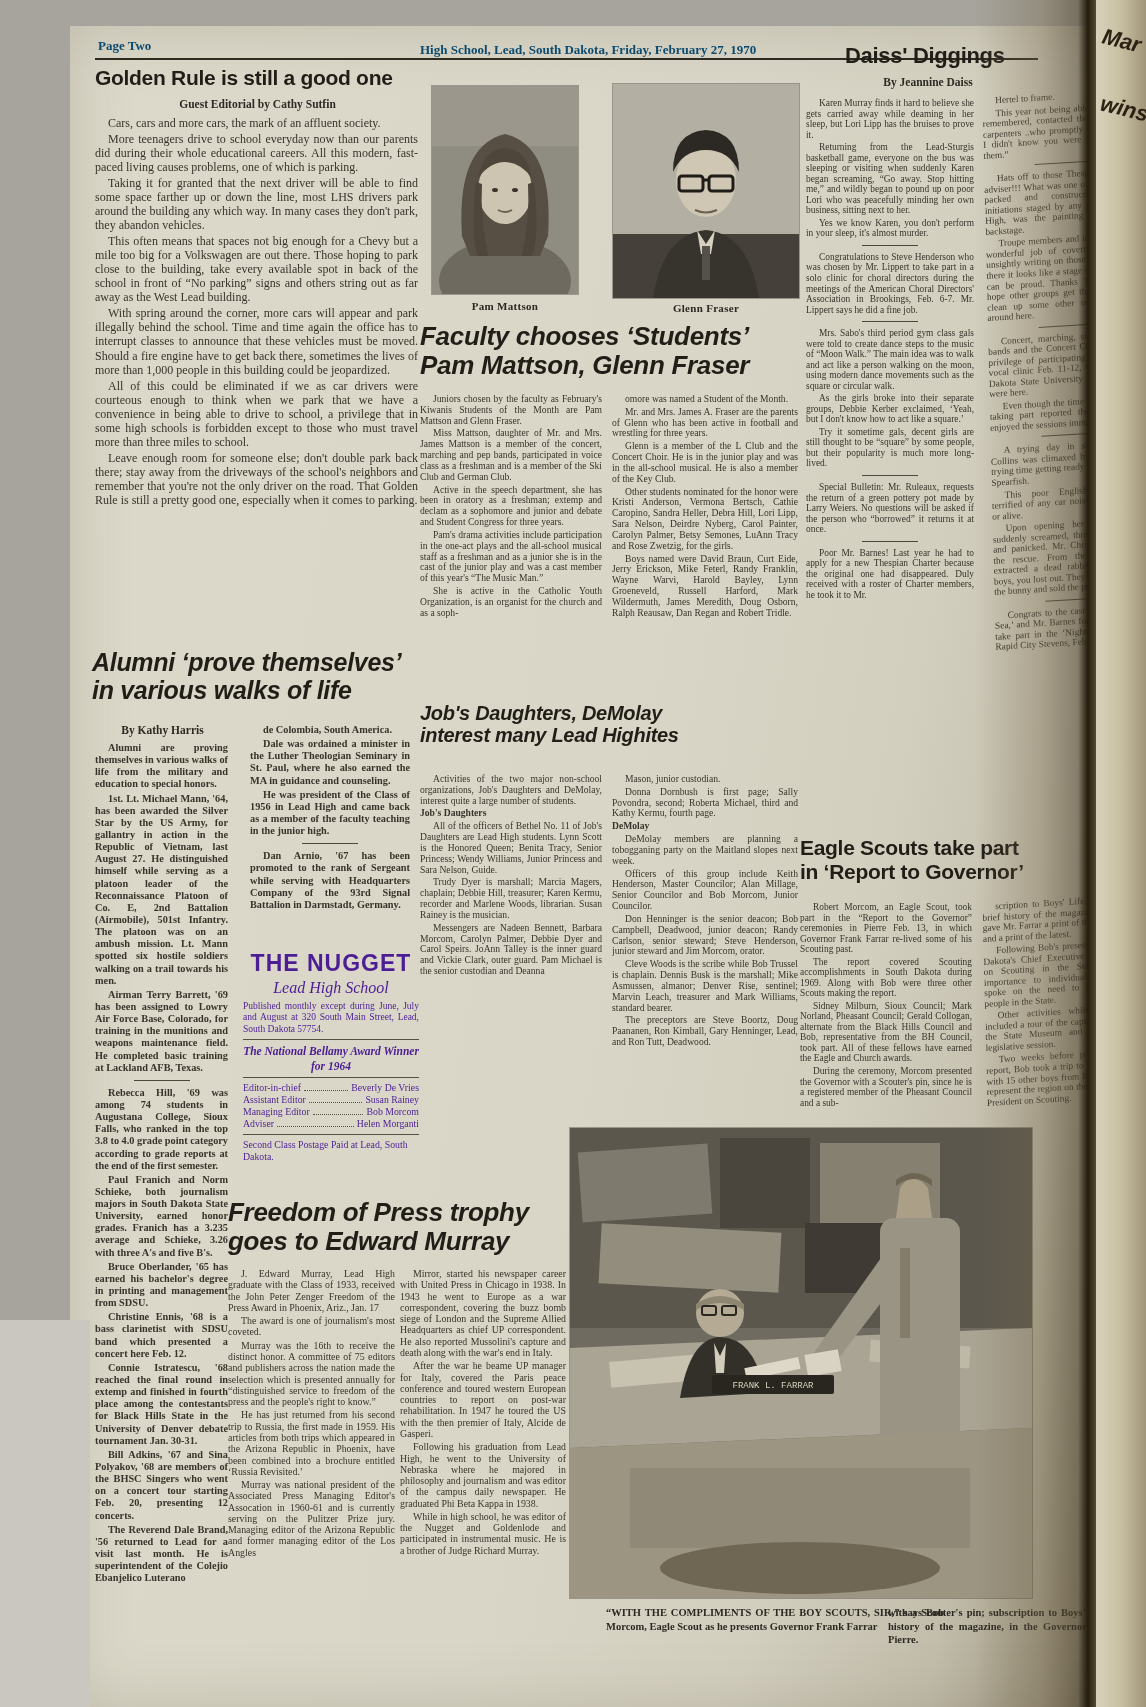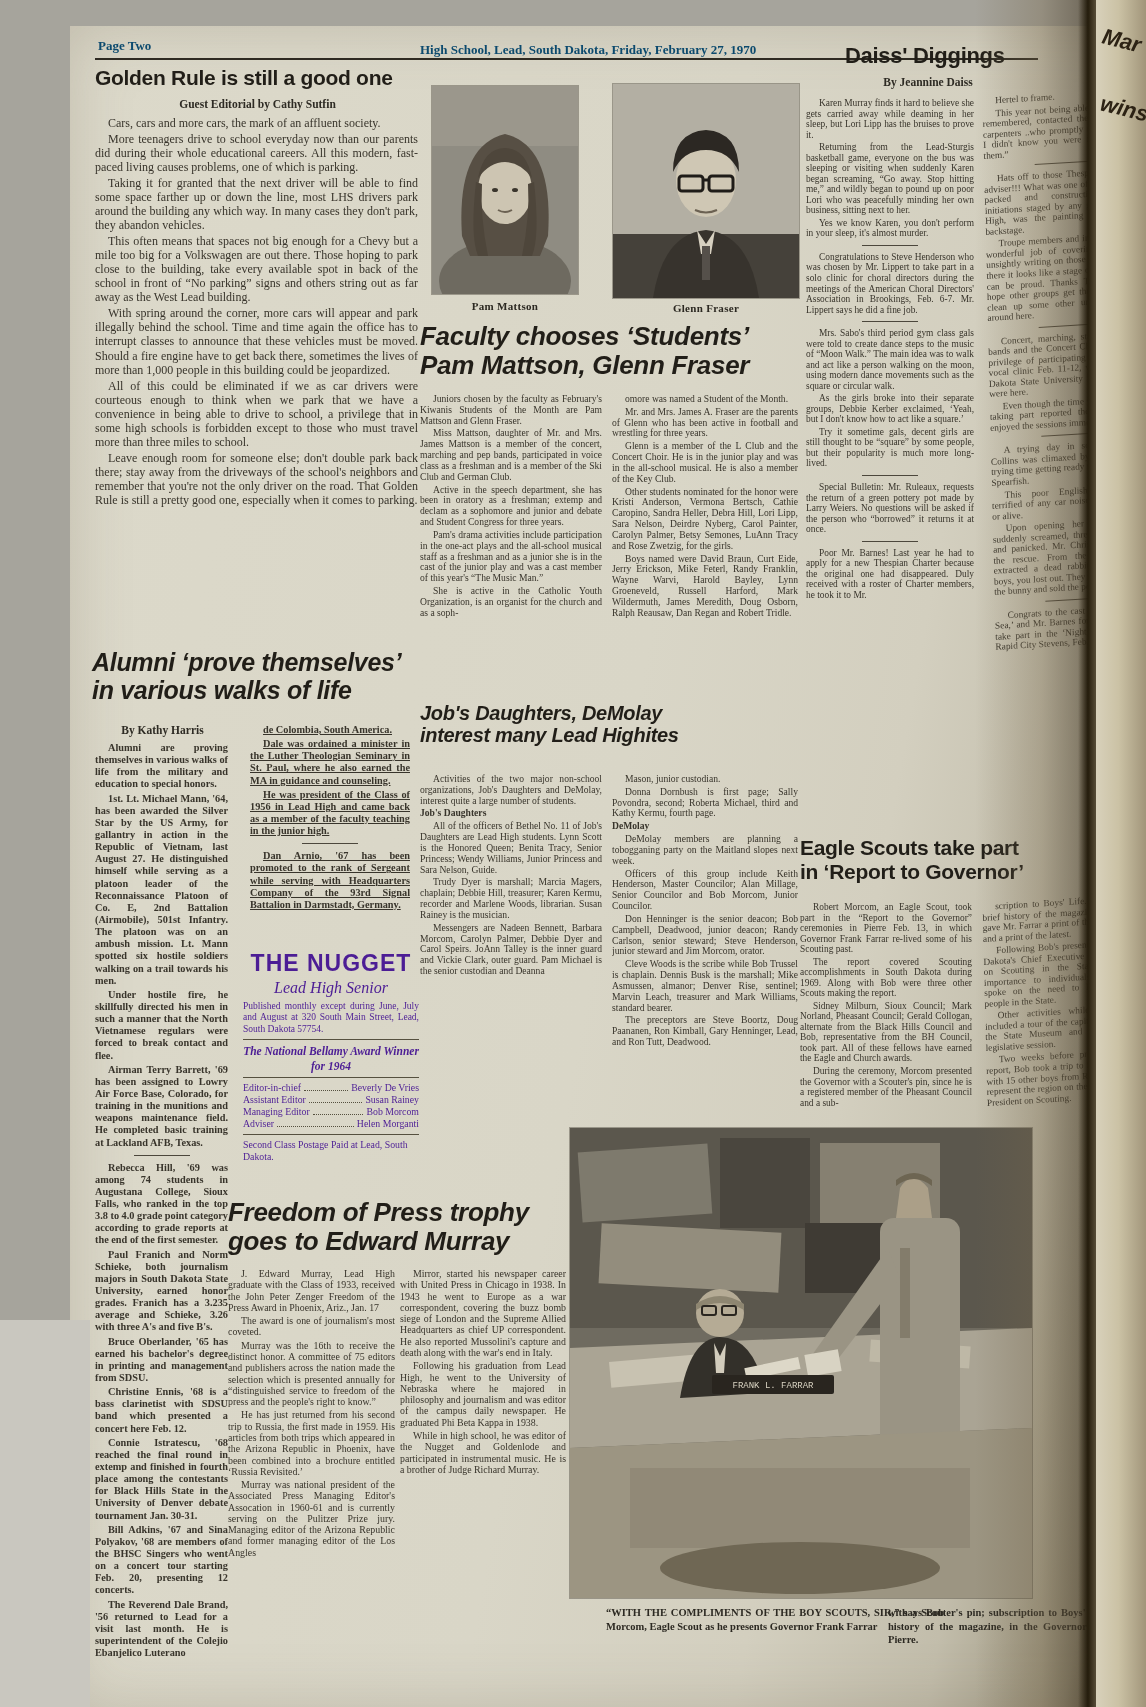--- a/index.html
+++ b/index.html
@@ -76,42 +76,41 @@
     </div>
 
   <div class="hl it" style="left:92px;top:648px;width:332px;font-size:25px;">
     <div>Alumni ‘prove themselves’</div>
     <div>in various walks of life</div>
   </div>
   <div class="byline" style="left:95px;top:724px;width:135px;">By Kathy Harris</div>
   <div class="col body-bold" style="left:95px;top:742px;width:133px;">
       <p>Alumni are proving themselves in various walks of life from the military and education to special honors.</p>
       <p>1st. Lt. Michael Mann, '64, has been awarded the Silver Star by the US Army, for gallantry in action in the Republic of Vietnam, last August 27. He distinguished himself while serving as a platoon leader of the Reconnaissance Platoon of Co. E, 2nd Battalion (Airmobile), 501st Infantry. The platoon was on an ambush mission. Lt. Mann spotted six hostile soldiers walking on a trail towards his men.</p>
-      <p>Under hostile fire, he skillfully directed his men in such a manner that the North Vietnamese regulars were forced to break contact and flee.</p>
       <p>Airman Terry Barrett, '69 has been assigned to Lowry Air Force Base, Colorado, for training in the munitions and weapons maintenance field. He completed basic training at Lackland AFB, Texas.</p>
       <div class="rule"></div>
       <p>Rebecca Hill, '69 was among 74 students in Augustana College, Sioux Falls, who ranked in the top 3.8 to 4.0 grade point category according to grade reports at the end of the first semester.</p>
       <p>Paul Franich and Norm Schieke, both journalism majors in South Dakota State University, earned honor grades. Franich has a 3.235 average and Schieke, 3.26 with three A's and five B's.</p>
       <p>Bruce Oberlander, '65 has earned his bachelor's degree in printing and management from SDSU.</p>
       <p>Christine Ennis, '68 is a bass clarinetist with SDSU band which presented a concert here Feb. 12.</p>
       <p>Connie Istratescu, '68 reached the final round in extemp and finished in fourth place among the contestants for Black Hills State in the University of Denver debate tournament Jan. 30-31.</p>
       <p>Bill Adkins, '67 and Sina Polyakov, '68 are members of the BHSC Singers who went on a concert tour starting Feb. 20, presenting 12 concerts.</p>
       <p>The Reverend Dale Brand, '56 returned to Lead for a visit last month. He is superintendent of the Colejio Ebanjelico Luterano</p>
     </div>
-  <div class="col body-bold" style="left:250px;top:724px;width:160px;text-decoration:underline;">
+  <div class="col body-bold" style="left:250px;top:724px;width:160px;">
       <p>de Colombia, South America.</p>
       <p>Dale was ordained a minister in the Luther Theologian Seminary in St. Paul, where he also earned the MA in guidance and counseling.</p>
       <p>He was president of the Class of 1956 in Lead High and came back as a member of the faculty teaching in the junior high.</p>
       <div class="rule"></div>
       <p>Dan Arnio, '67 has been promoted to the rank of Sergeant while serving with Headquarters Company of the 93rd Signal Battalion in Darmstadt, Germany.</p>
     </div>
 
   <div class="nugget" style="left:243px;top:950px;width:176px;">
     <div class="n-title">THE NUGGET</div>
-    <div class="n-sub">Lead High Senior</div>
+    <div class="n-sub">Lead High School</div>
     <div class="n-pub">Published monthly except during June, July and August at 320 South Main Street, Lead, South Dakota 57754.</div>
     <div class="n-award">The National Bellamy Award Winner for 1964</div>
     <div class="staff-row">
       <span>Editor-in-chief</span>
         <span class="dots"></span>
         <span>Beverly De Vries</span>
     </div>
     <div class="staff-row">
       <span>Assistant Editor</span>
         <span class="dots"></span>
@@ -136,20 +135,21 @@
   </div>
   <div class="col body-md" style="left:228px;top:1268px;width:167px;">
       <p>J. Edward Murray, Lead High graduate with the Class of 1933, received the John Peter Zenger Freedom of the Press Award in Phoenix, Ariz., Jan. 17</p>
       <p>The award is one of journalism's most coveted.</p>
       <p>Murray was the 16th to receive the distinct honor. A committee of 75 editors and publishers across the nation made the selection which is presented annually for “distinguished service to freedom of the press and the people's right to know.”</p>
       <p>He has just returned from his second trip to Russia, the first made in 1959. His articles from both trips which appeared in the Arizona Republic in Phoenix, have been combined into a brochure entitled ‘Russia Revisited.’</p>
       <p>Murray was national president of the Associated Press Managing Editor's Assocation in 1960-61 and is currently serving on the Pulitzer Prize jury. Managing editor of the Arizona Republic and former managing editor of the Los Angles</p>
     </div>
   <div class="col body-md" style="left:400px;top:1268px;width:166px;">
       <p>Mirror, started his newspaper career with United Press in Chicago in 1938. In 1943 he went to Europe as a war correspondent, covering the buzz bomb siege of London and the Supreme Allied Headquarters as chief UP correspondent. He also reported Mussolini's capture and death along with the war's end in Italy.</p>
+      <p>After the war he beame UP manager for Italy, covered the Paris peace conference and toured western European countries to report on post-war rehabilitation. In 1947 he toured the US with the then premier of Italy, Alcide de Gasperi.</p>
       <p>Following his graduation from Lead High, he went to the University of Nebraska where he majored in philosophy and journalism and was editor of the campus daily newspaper. He graduated Phi Beta Kappa in 1938.</p>
       <p>While in high school, he was editor of the Nugget and Goldenlode and participated in instrumental music. He is a brother of Judge Richard Murray.</p>
     </div>
 
   <svg class="photo" style="left:432px;top:86px;" width="146" height="208" viewBox="0 0 146 208">
     <rect width="146" height="208" fill="#8f8c82"></rect>
     <rect width="146" height="60" fill="#9b978c"></rect>
     <ellipse cx="73" cy="195" rx="66" ry="42" fill="#6e6a60"></ellipse>
     <path d="M30 150 Q24 60 73 48 Q122 60 116 150 L108 170 L38 170 Z" fill="#574f44"></path>
     <ellipse cx="73" cy="104" rx="27" ry="34" fill="#cdc5b2"></ellipse>

